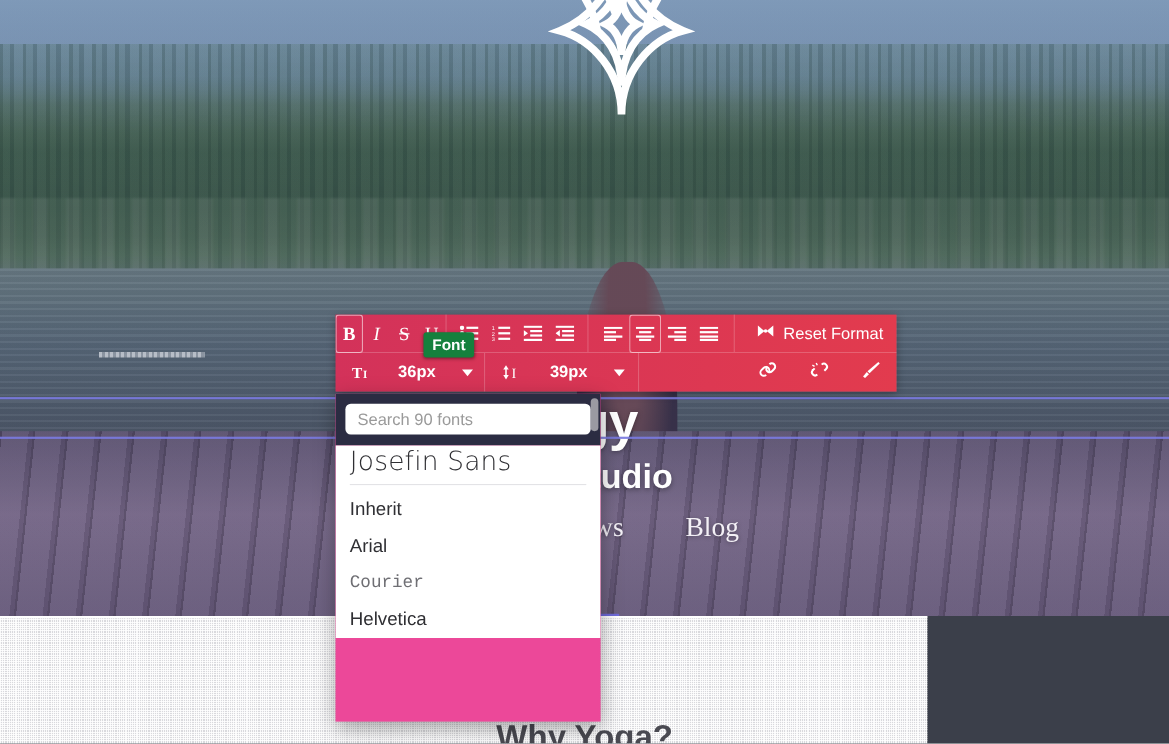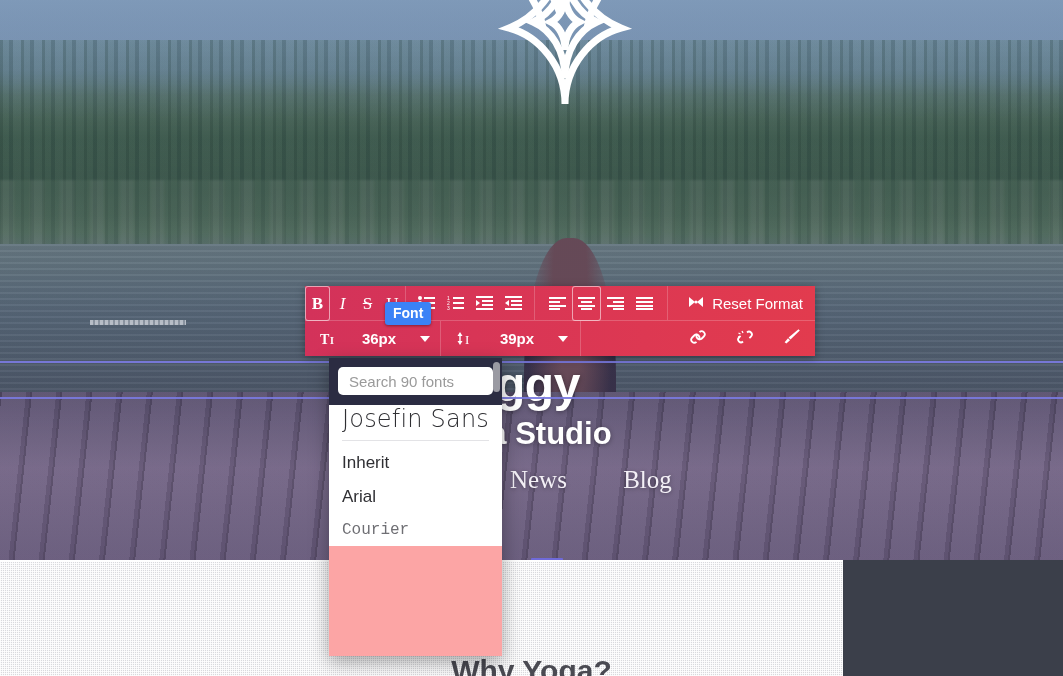--- a/index.html
+++ b/index.html
@@ -194,33 +194,33 @@
   }
   .caret {
     width:0;height:0;border-left:5px solid transparent;border-right:5px solid transparent;
     border-top:6px solid #fff;
   }
   .tb-icon { display:flex;align-items:center;justify-content:center;width:47px;height:35px;cursor:pointer; }
 
   
   .tooltip {
     position:absolute; left:385px; top:302px;
-    background:#3b82f6; color:#fff;
+    background:#15803d; color:#fff;
     font-size:14px; font-weight:700;
     padding:3px 8px 4px; border-radius:3px;
     box-shadow:0 1px 3px rgba(0,0,0,.4);
     z-index:30;
   }
 
   
   .fontdrop {
-    position:absolute; left:305px; top:358px; width:173px; height:298px;
-    background:#fca5a5;
+    position:absolute; left:305px; top:358px; width:241px; height:298px;
+    background:#ec4899;
     box-shadow:0 6px 18px rgba(0,0,0,.35);
-    z-index:25; overflow:hidden;margin-left:24px;
+    z-index:25; overflow:hidden;
   }
   .fd-head { background:#2b2c42; padding:9px 9px 10px; }
   .fd-search {
     display:flex; align-items:center;
     background:#fff; border-radius:5px; height:28px; padding:0 9px;
   }
   .fd-search input {
     border:0; outline:0; flex:1; height:26px;
     font-family:"Liberation Sans", sans-serif; font-size:15px; color:#333;
     background:transparent;
@@ -455,17 +455,18 @@
       </div>
     </div>
     <div class="fd-scroll"></div>
 
     <div class="fd-list">
       <div class="fd-item f-josefin">Josefin Sans</div>
       <div class="fd-sep"></div>
       <div class="fd-item f-plain">Inherit</div>
       <div class="fd-item f-plain">Arial</div>
       <div class="fd-item f-mono">Courier</div>
+      <div class="fd-item f-plain">Helvetica</div>
 
     </div>
   </div>
 
 </div>
 
 </body></html>

